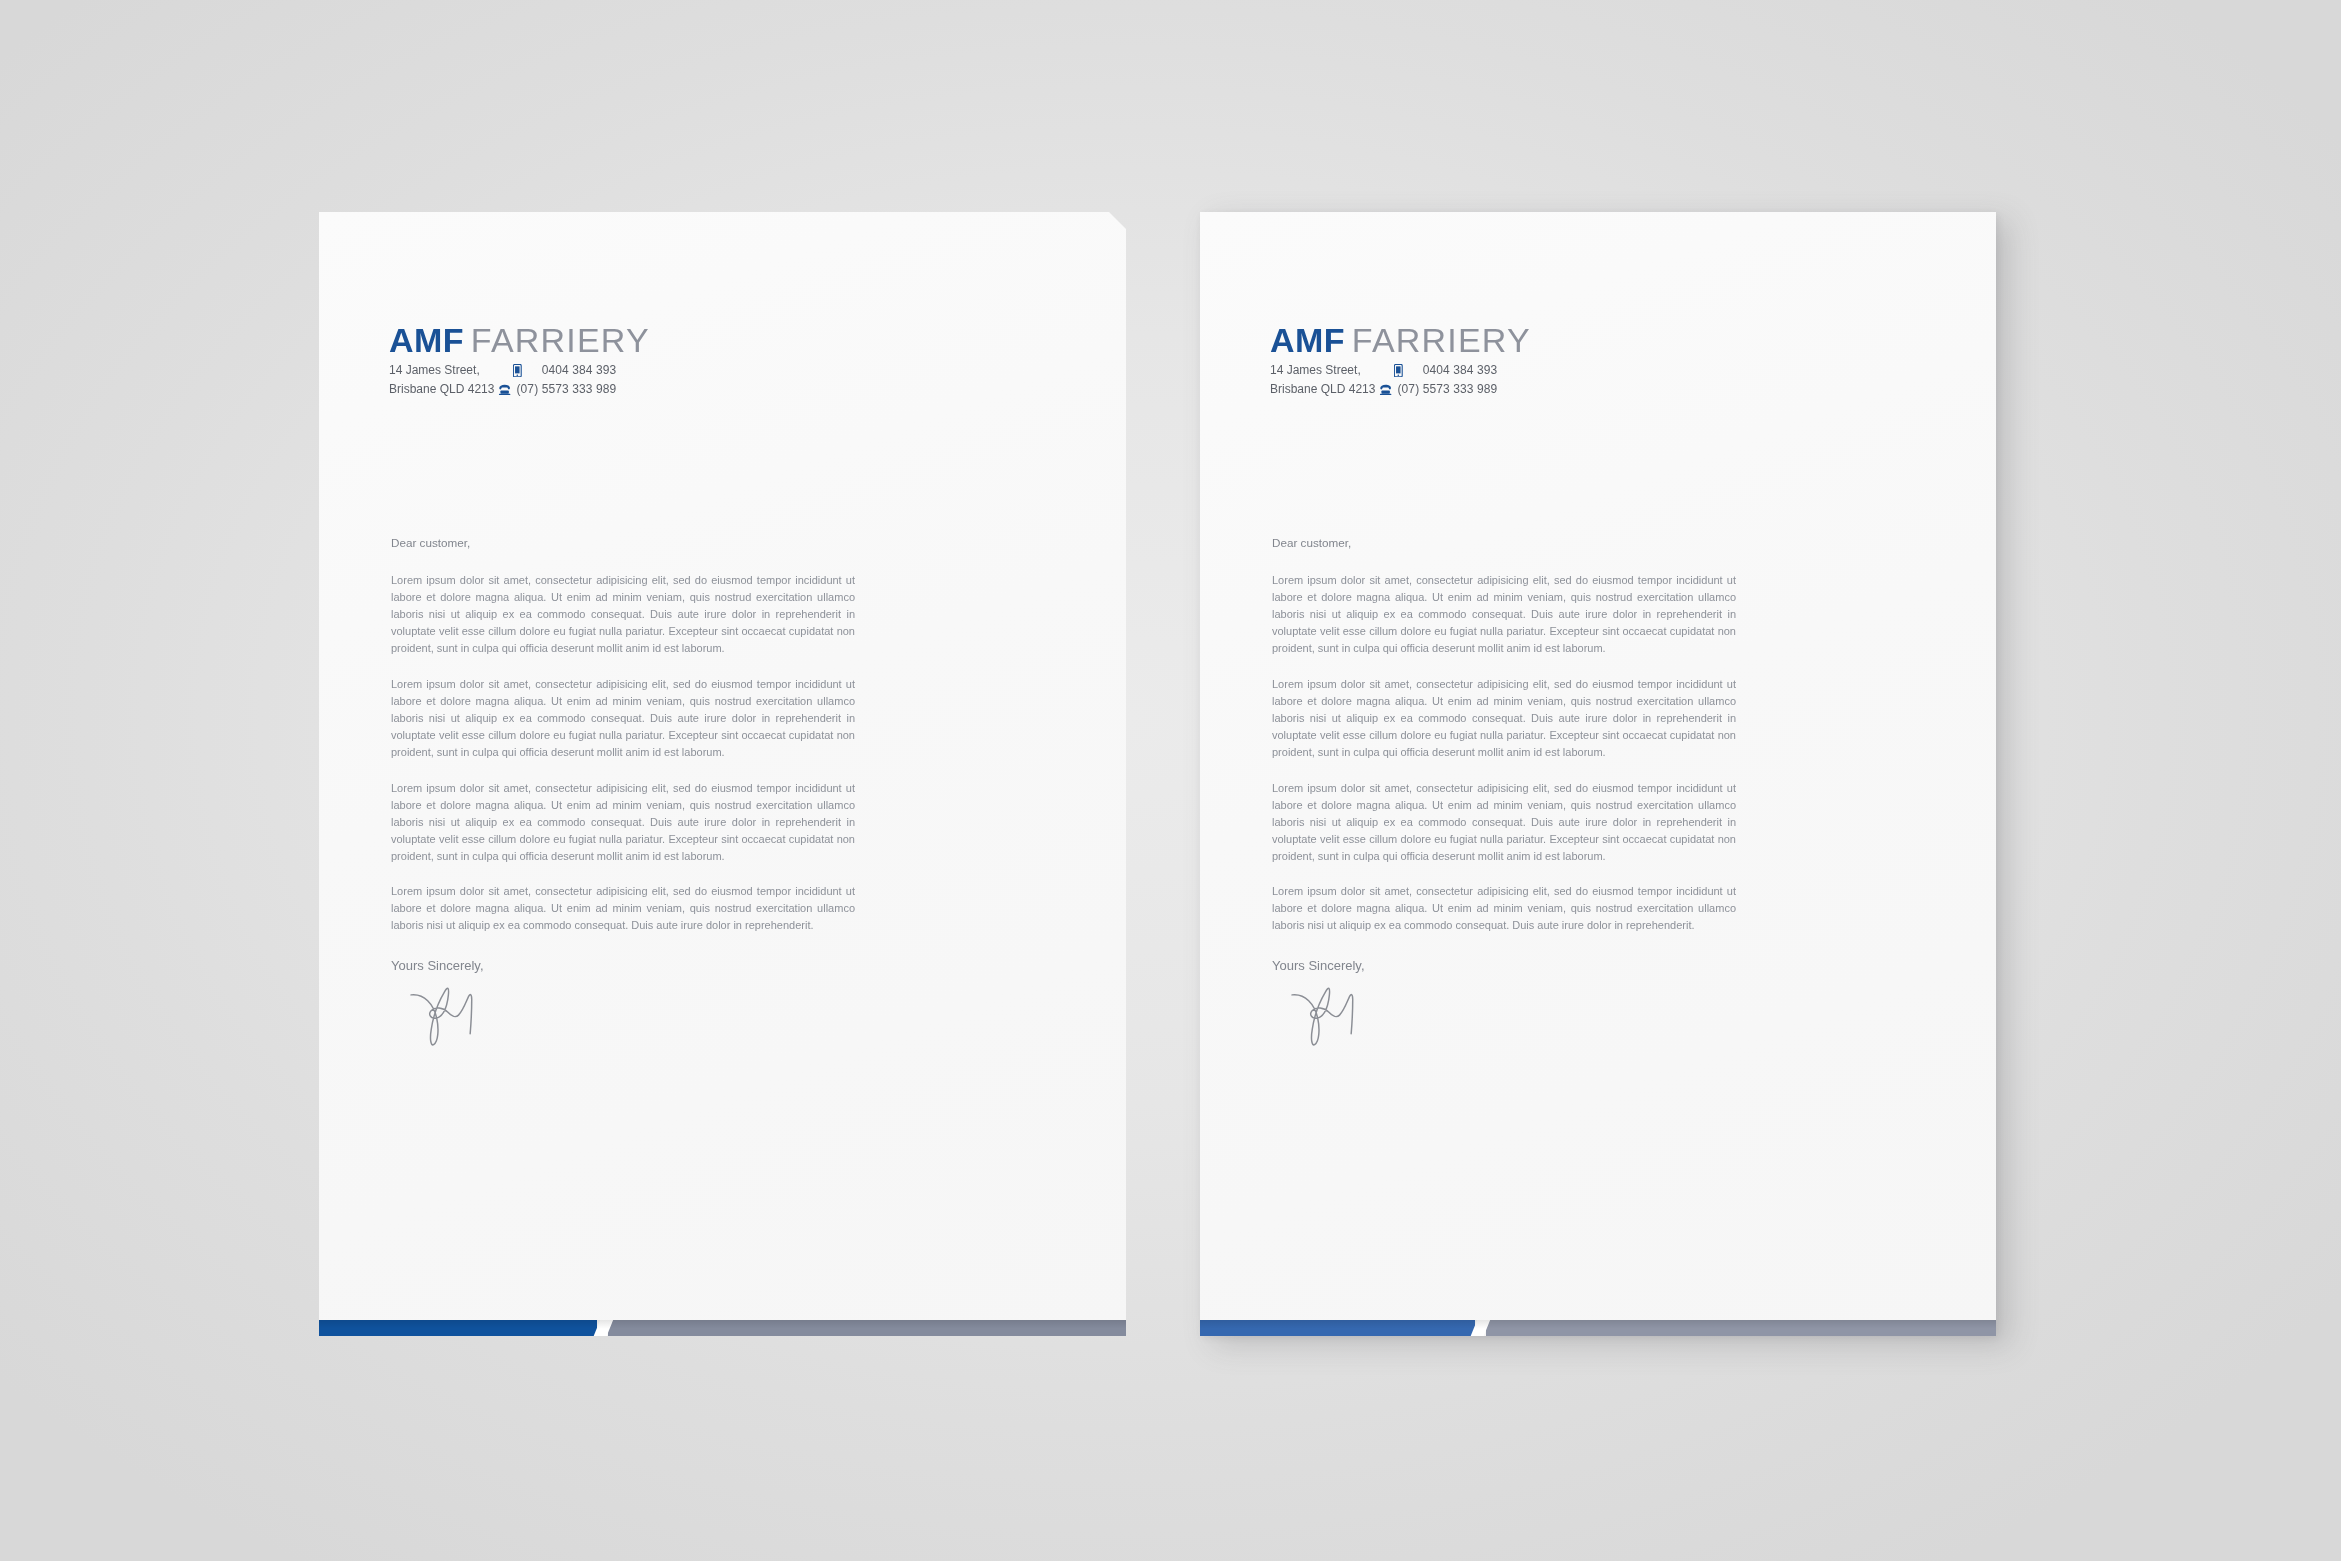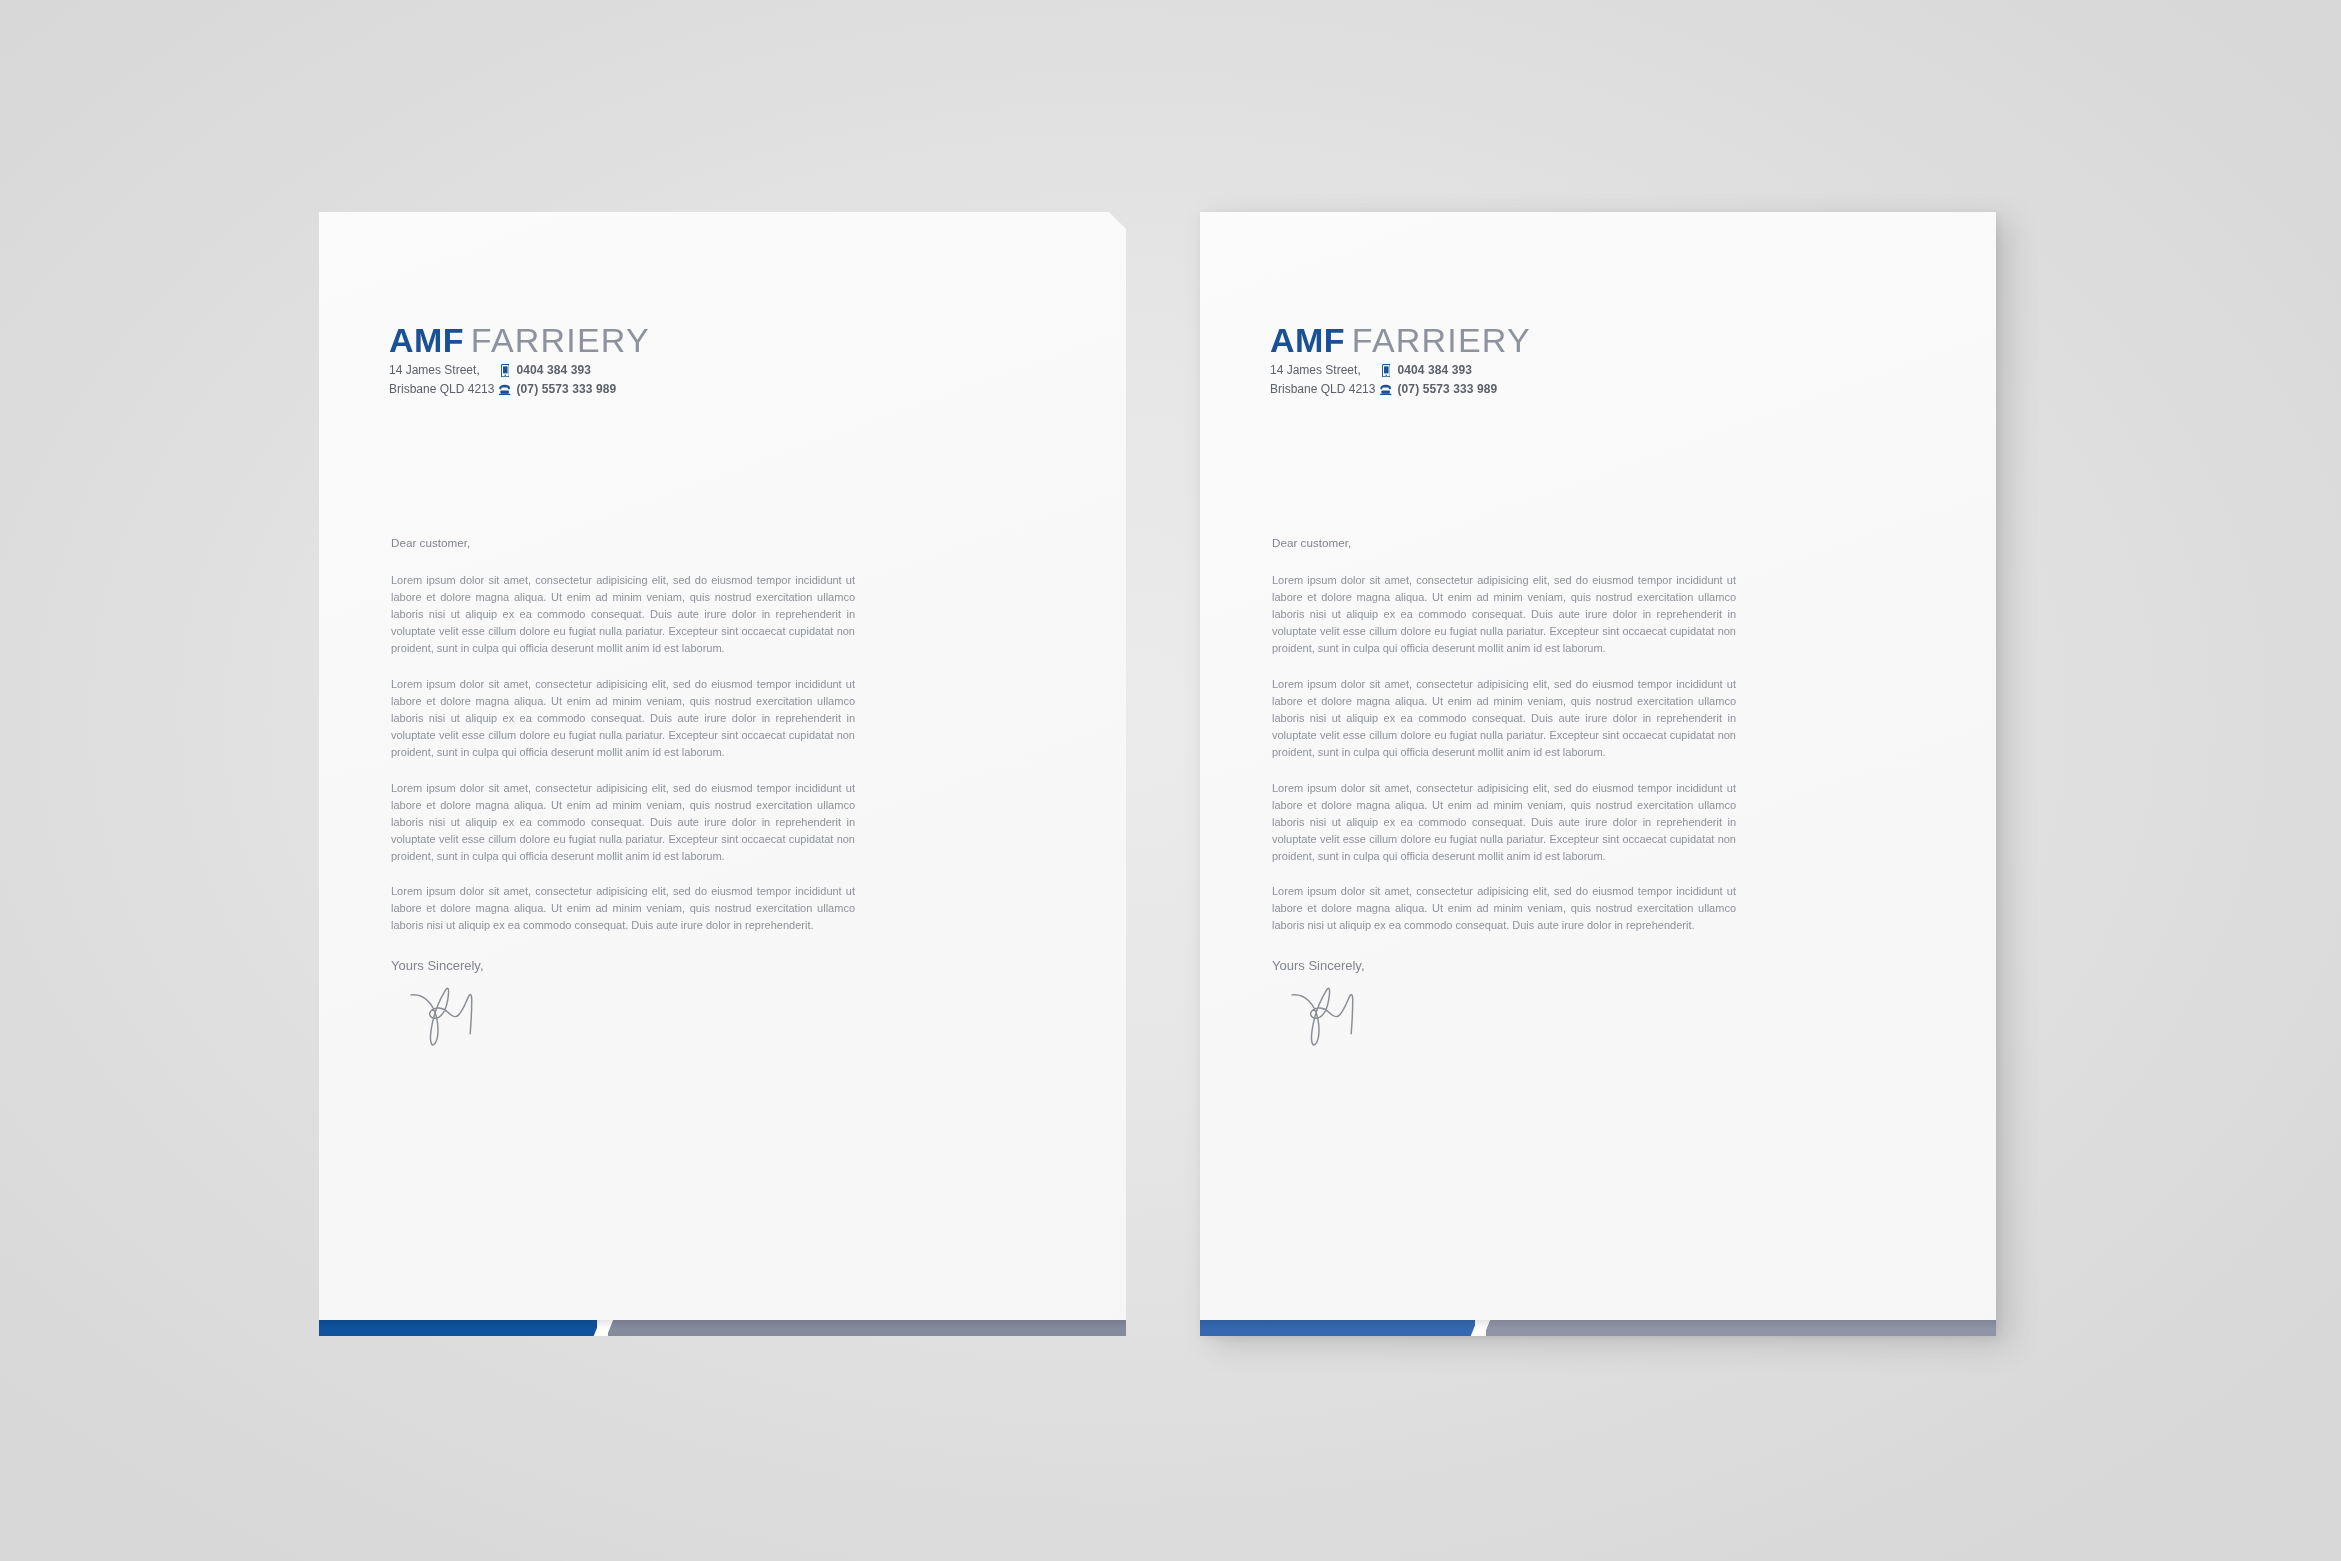--- a/index.html
+++ b/index.html
@@ -75,35 +75,36 @@
     gap:3.9px;
     padding-top:6.2px;
   }
   .contact-row {
     display:flex;
     align-items:center;
     white-space:nowrap;
     font-size:12px;
     color:#5c6068;
     line-height:1.25;
+    justify-content:space-between;
   }
   .addr {
     width:108px;
     text-align:left;
   }
   .tel-ico {
     width:15.6px;
     display:flex;
     align-items:center;
     justify-content:center;
     flex:0 0 15.6px;
     margin-right:3.9px;
   }
   .tel-ico svg { display:block; }
-  .tel-num { letter-spacing:0.1px;font-weight:bold; }
+  .tel-num { letter-spacing:0.1px; }
 
   
   .letter-body {
     position:absolute;
     left:72px; top:324px;
     width:464px;
   }
   .salutation {
     font-size:11.7px;
     color:#81858d;

